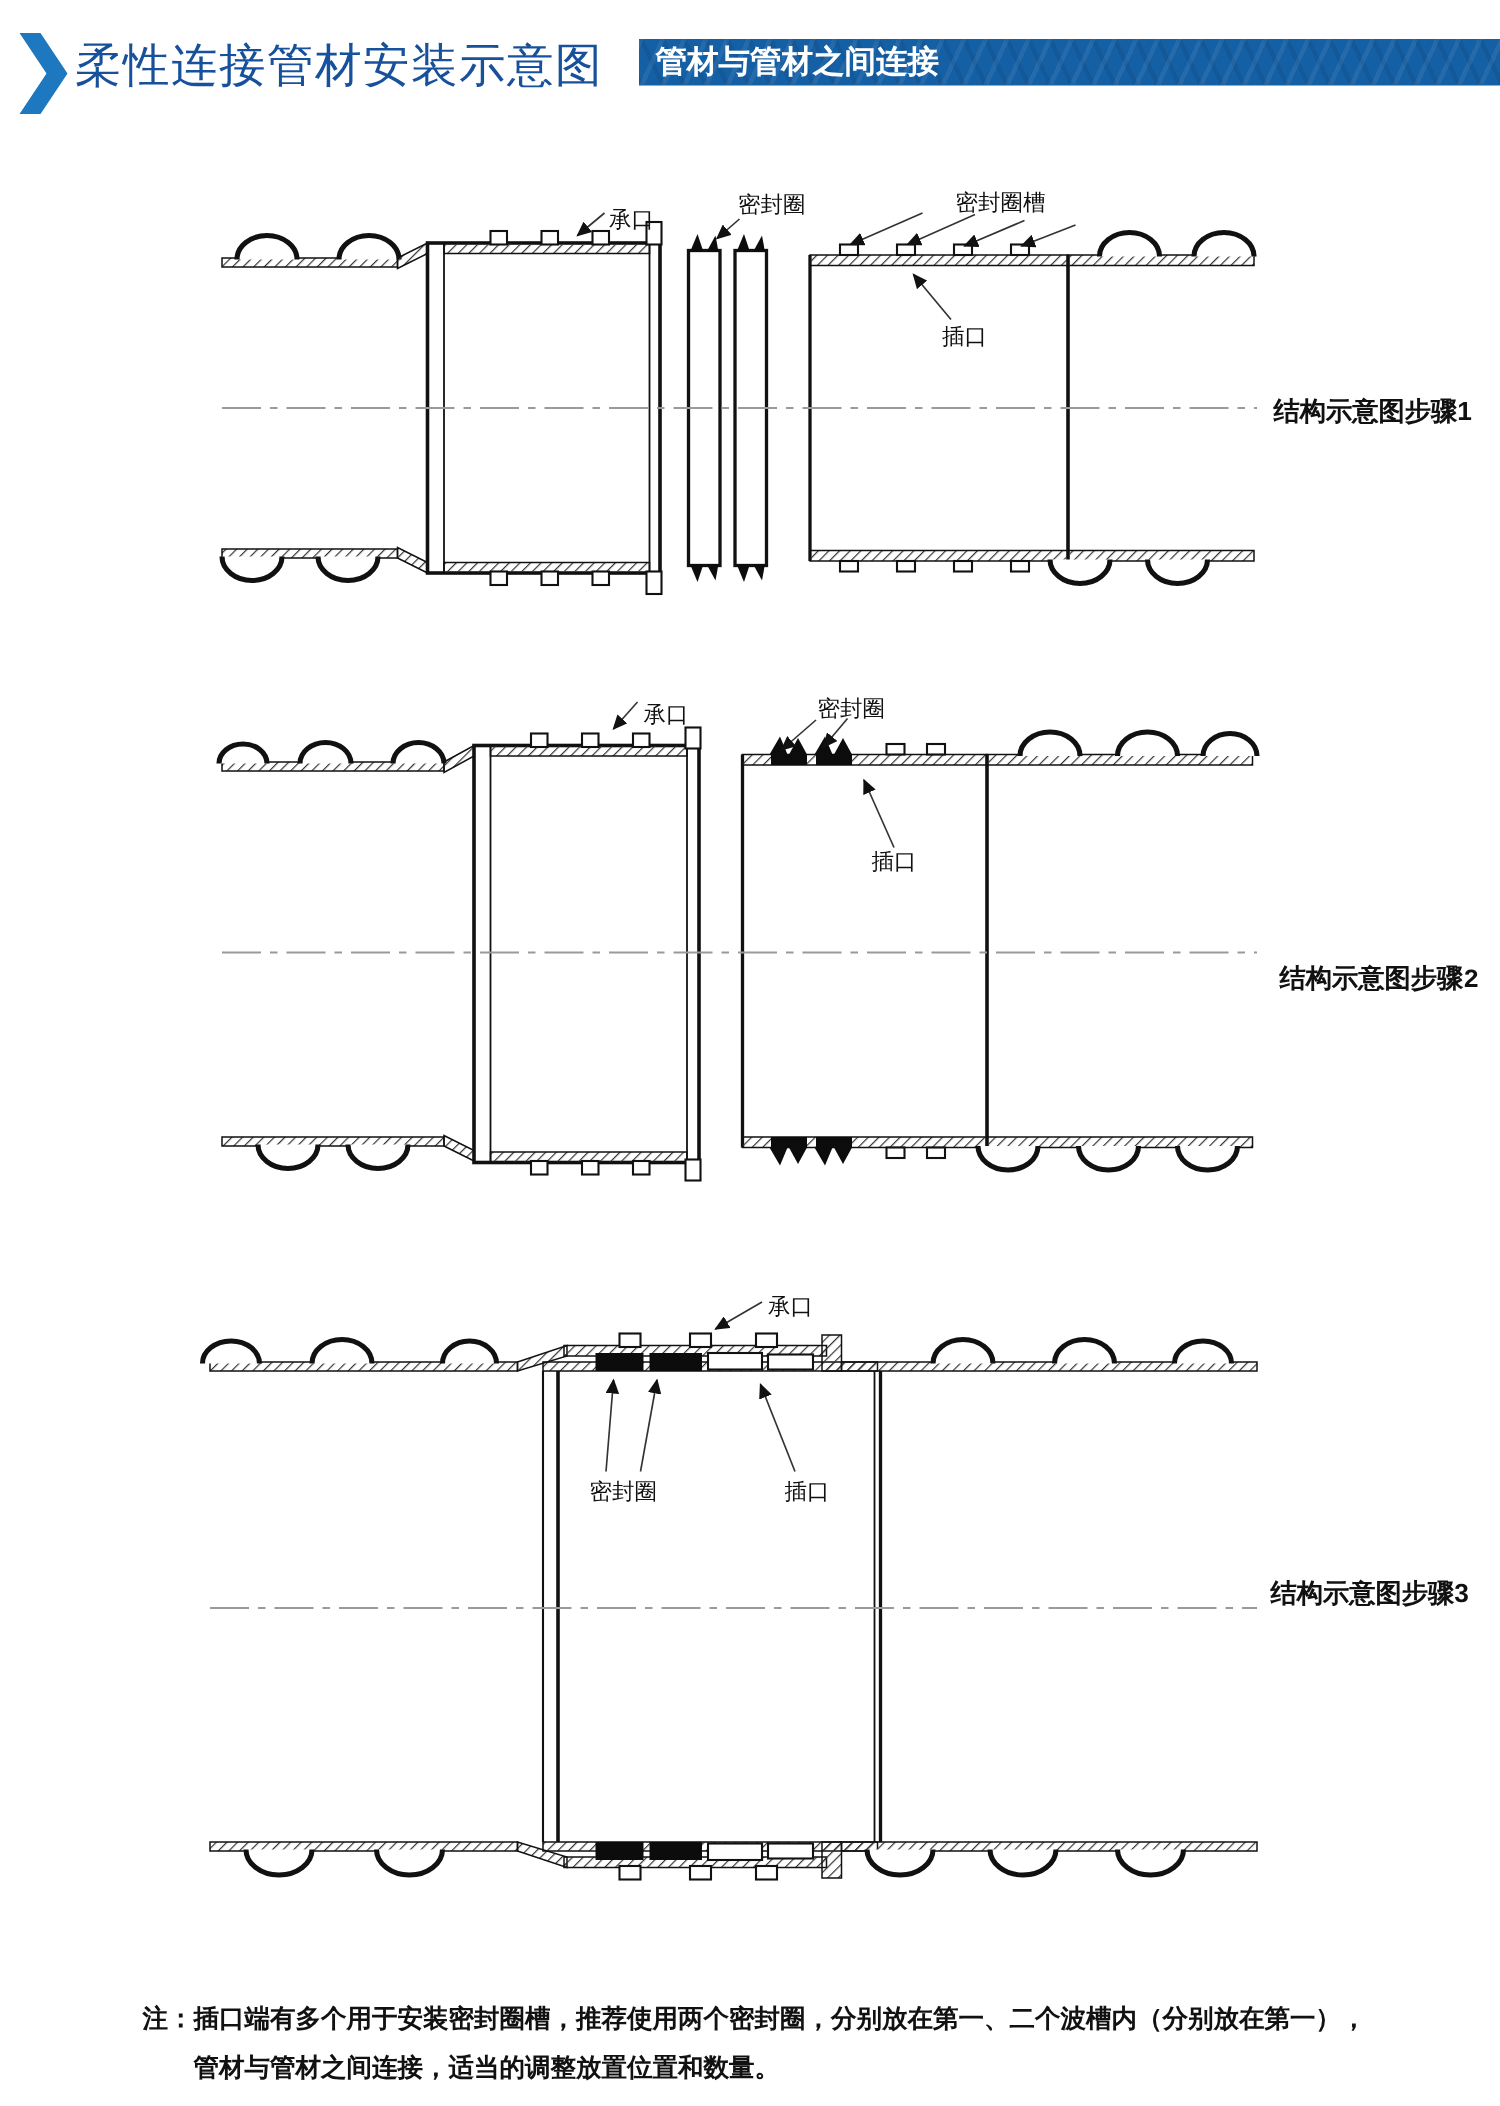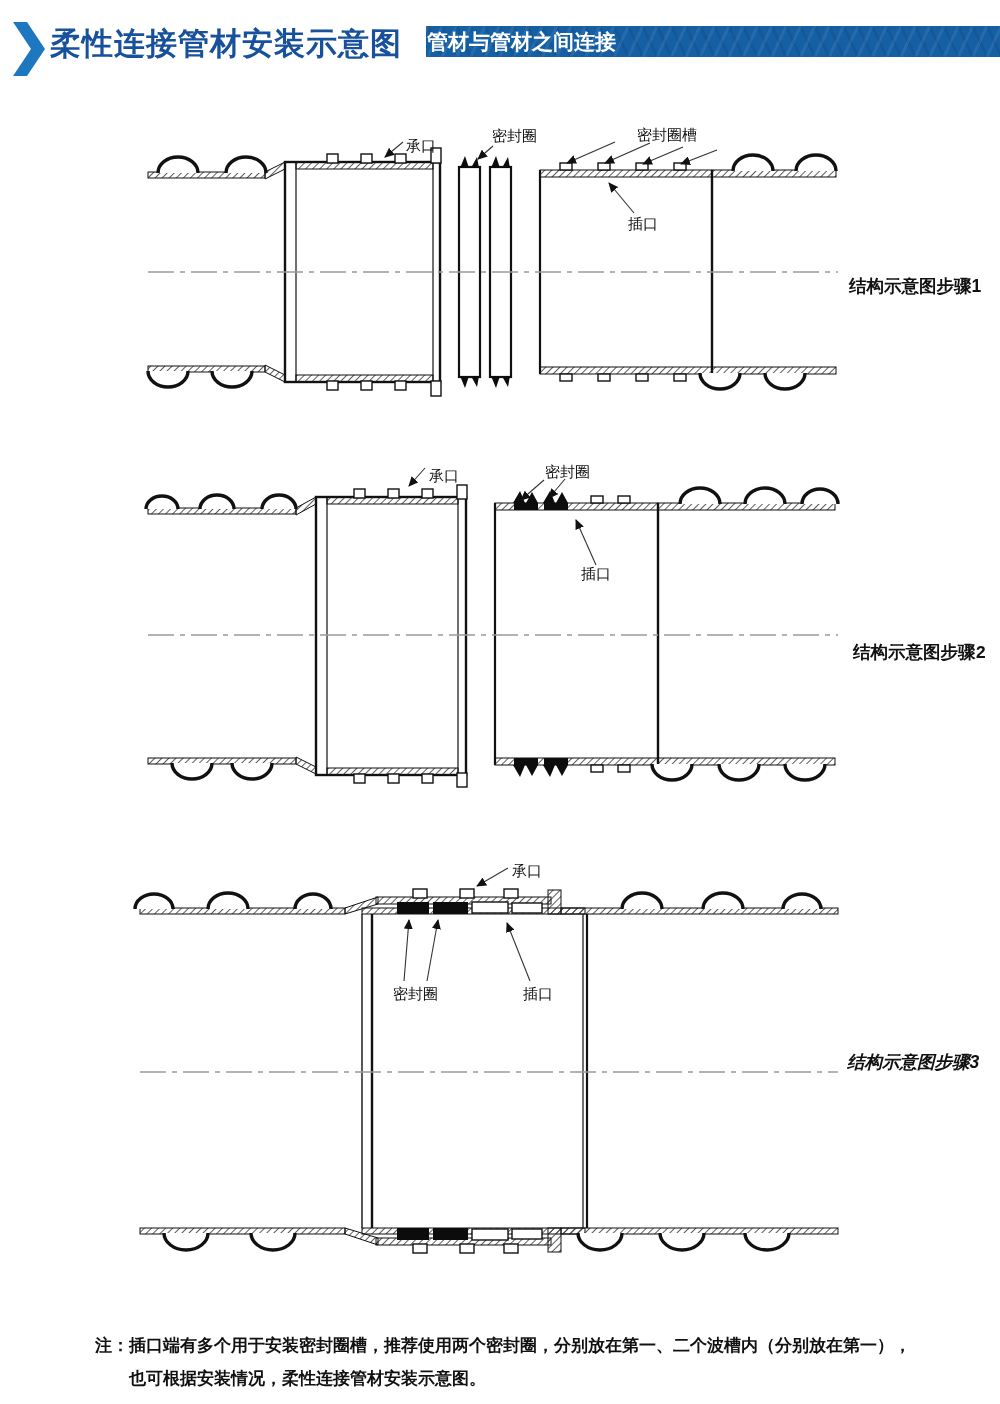--- a/index.html
+++ b/index.html
@@ -2,48 +2,48 @@
 <html><head>
 <meta charset="utf-8">
 <style>
   * { margin:0; padding:0; box-sizing:border-box; }
   html,body { background:#fff; }
   body { width:1000px; height:1404px; position:relative; font-family:"Liberation Sans", sans-serif; }
   .page { position:absolute; inset:0; background:#fff; overflow:hidden; }
 
   
   .hdr-chevron { position:absolute; left:12px; top:21px; }
-  .hdr-title { position:absolute; left:50px; top:23px; font-size:31px; font-weight:bold;
+  .hdr-title { position:absolute; left:50px; top:23px; font-size:31px; font-weight:normal;
                color:#17519b; letter-spacing:1px; white-space:nowrap; }
   .hdr-banner { position:absolute; left:426px; top:26px; width:574px; height:31px;
                 background-color:#155fa5;
                 background-image:
                   repeating-linear-gradient(115deg, rgba(255,255,255,.07) 0 3px, transparent 3px 13px),
                   repeating-linear-gradient(65deg,  rgba(0,0,0,.08)       0 3px, transparent 3px 13px);
                 color:#fff; font-size:21px; font-weight:bold; line-height:31px;
-                padding-left:1px; white-space:nowrap; }
+                padding-left:11px; white-space:nowrap; }
 
   
   .drawing { position:absolute; left:0; top:0; }
   .band  { fill:url(#hz); stroke:#111; stroke-width:1; }
   .bump  { fill:#fff; stroke:#111; stroke-width:3.4; }
   .tab   { fill:#fff; stroke:#111; stroke-width:1.4; }
   .shell { fill:#fff; stroke:#111; stroke-width:2.4; }
   .wline { stroke:#111; fill:none; }
   .ring  { fill:#fff; stroke:#111; stroke-width:2.2; }
   .blk   { fill:#0c0c0c; stroke:none; }
   .lead  { stroke:#333; stroke-width:1.1; fill:none; marker-end:url(#ah); }
   .cl    { stroke:#9a9a9a; stroke-width:1.4; stroke-dasharray:26 6 5 6; fill:none; }
   text.lbl { font-family:"Liberation Sans", sans-serif; font-size:15px; font-weight:500; fill:#111; }
 
   
   .step-caption { position:absolute; font-size:17.5px; font-weight:bold; color:#111; white-space:nowrap; }
-  #cap1 { left:849px; top:274px; }
+  #cap1 { left:849px; top:262px; }
   #cap2 { left:853px; top:640px;font-family:Liberation Mono, monospace; }
-  #cap3 { left:847px; top:1050px;font-style:italic; }
+  #cap3 { left:847px; top:1050px; }
 
   
   .note { position:absolute; left:95px; top:1329px; width:880px; display:flex;
           font-size:17px; font-weight:600; color:#111; line-height:33px; }
   .note .nprefix { flex:none; }
 </style>
 </head>
 <body>
 
 <div class="page">
@@ -283,17 +283,17 @@
   </svg>
 
   <div class="step-caption" id="cap1">结构示意图步骤1</div>
   <div class="step-caption" id="cap2">结构示意图步骤2</div>
   <div class="step-caption" id="cap3">结构示意图步骤3</div>
 
   <div class="note">
     <span class="nprefix">注：</span>
     <span>
       <span>插口端有多个用于安装密封圈槽，推荐使用两个密封圈，分别放在第一、二个波槽内（分别放在第一），</span><br>
-      <span>也可根据安装情况，柔性连接管材安装示意图。</span>
+      <span>管材与管材之间连接，适当的调整放置位置和数量。</span>
     </span>
   </div>
 
 </div>
 
 </body></html>

